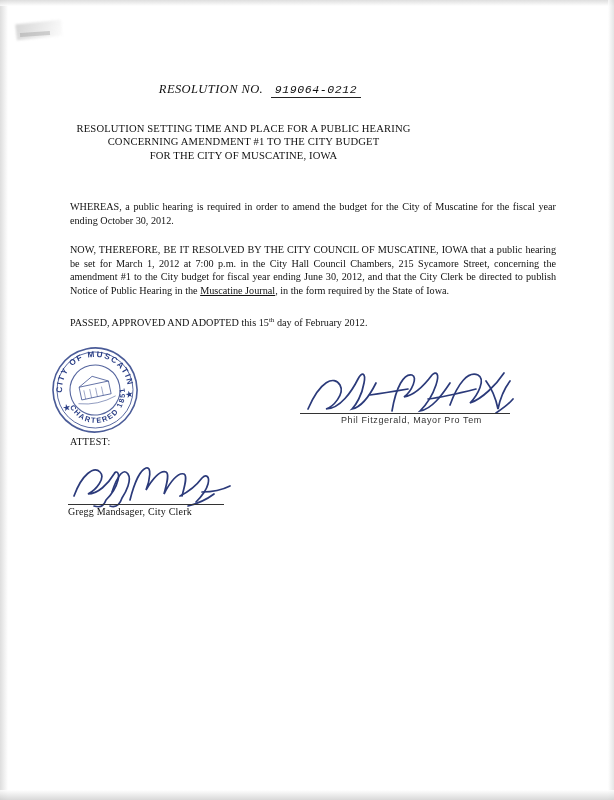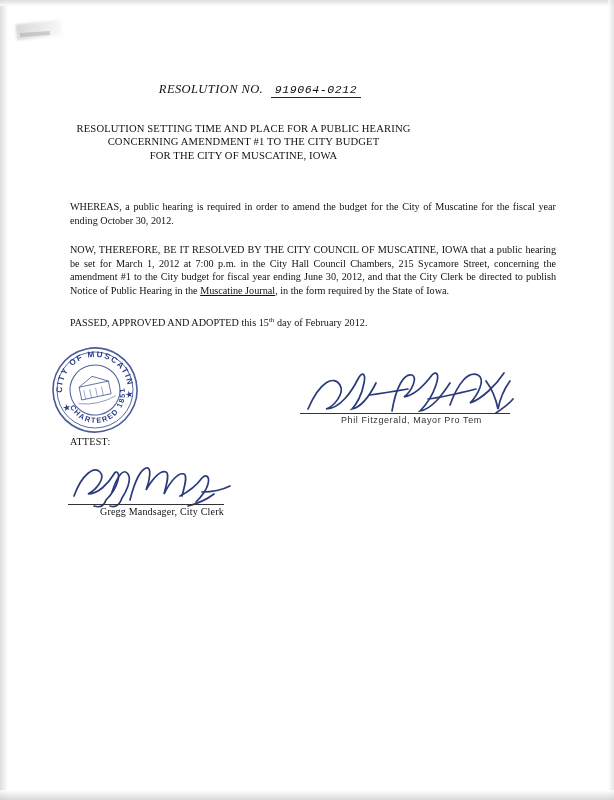--- a/index.html
+++ b/index.html
@@ -173,21 +173,20 @@
     top: 504px;
     width: 156px;
     border-bottom: 1px solid #333;
   }
   .sig-clerk-name {
     position: absolute;
     left: 68px;
     top: 506px;
     font-size: 10px;
     letter-spacing: 0.2px;
-    margin-left: 32px;
   }
   .ink { stroke: #2b3a7a; fill: none; }
   .sealink { stroke: #2b3f86; fill: none; }
   .sealtext {
     fill: #2b3f86;
     font-family: "Liberation Sans", sans-serif;
     font-weight: bold;
   }
 </style>
 </head>

